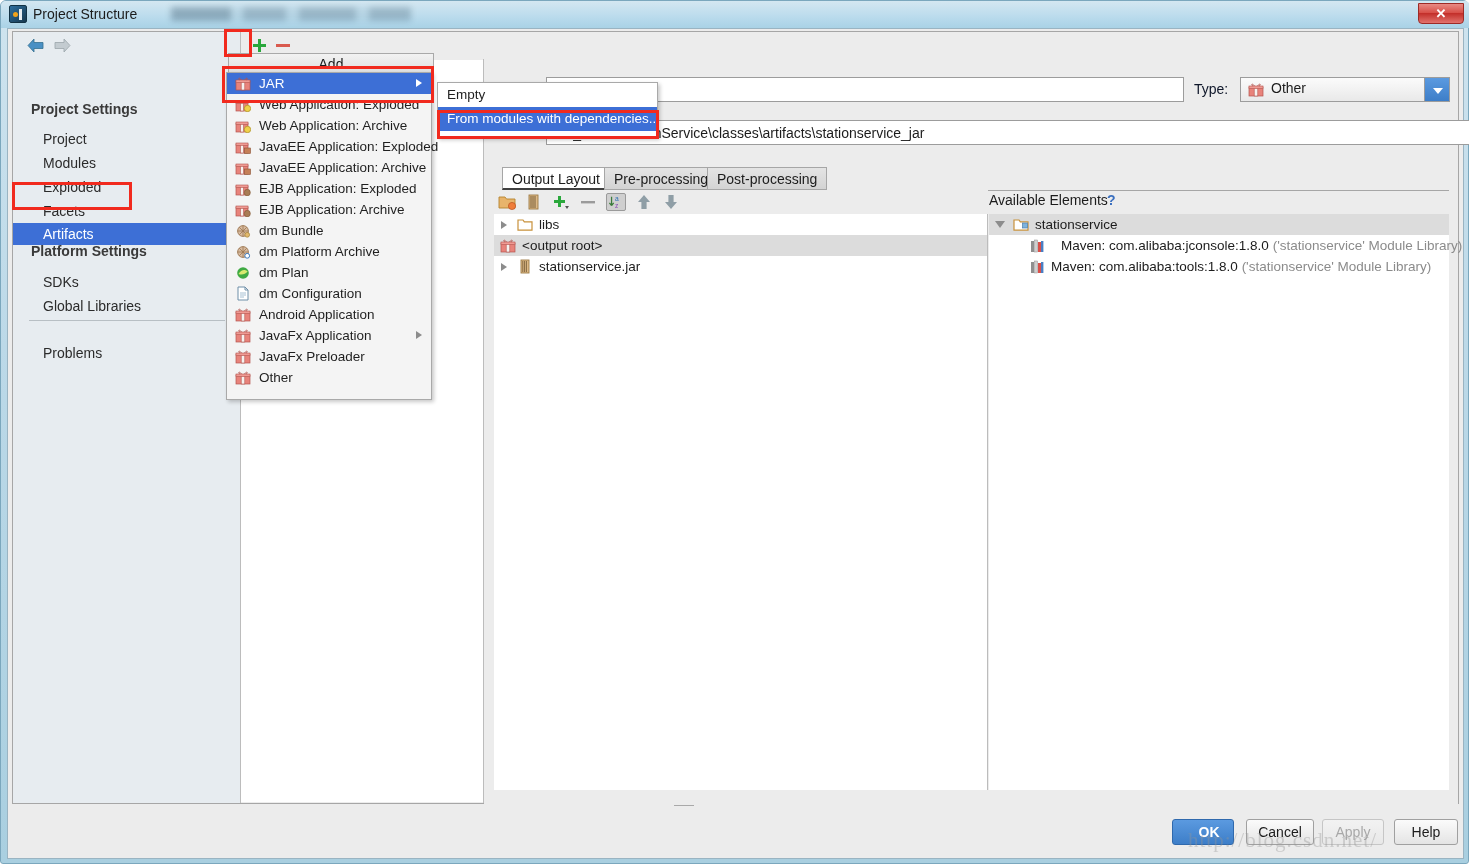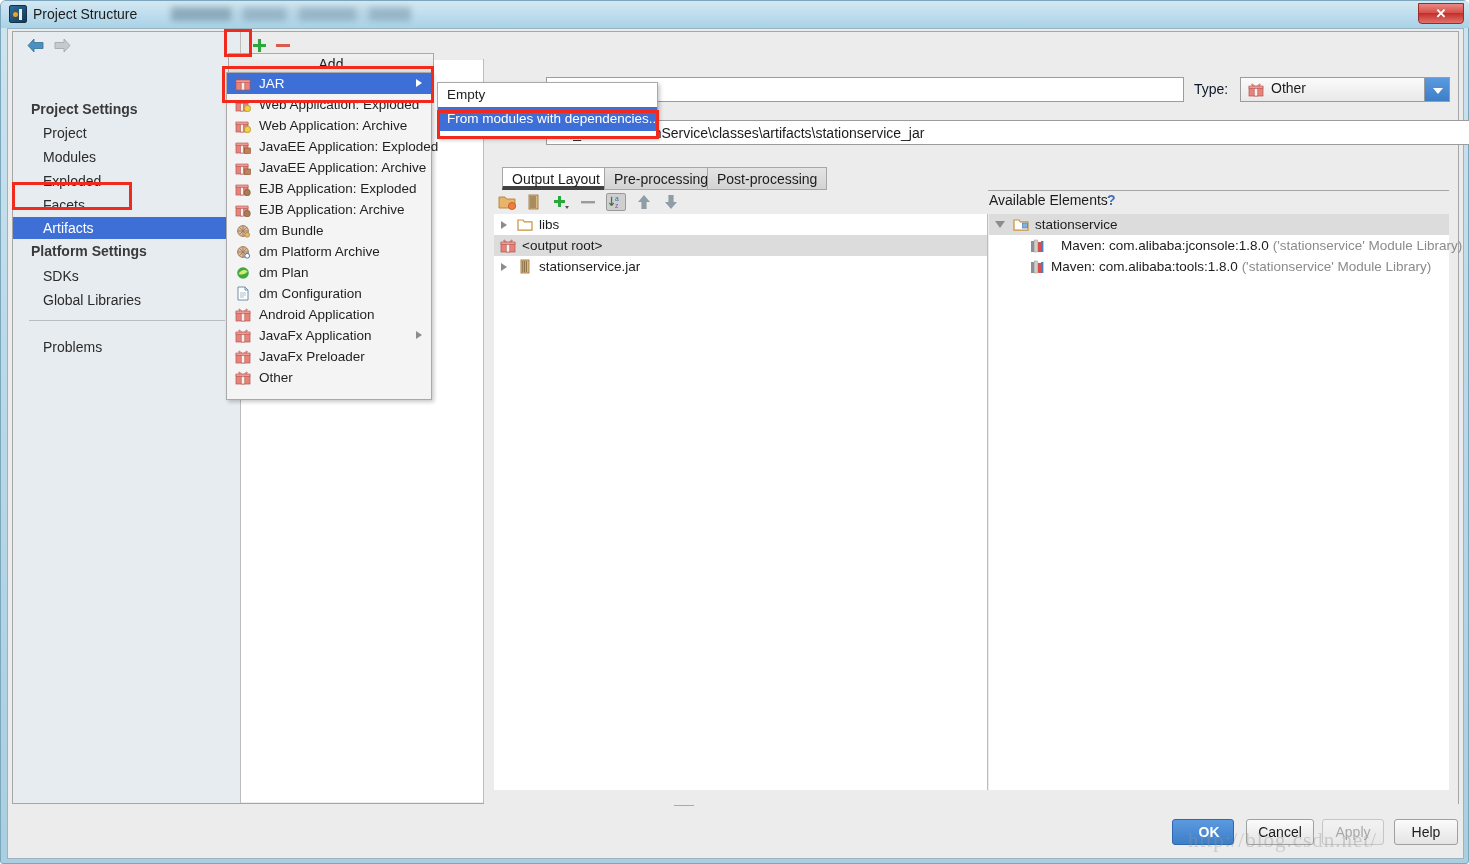--- a/index.html
+++ b/index.html
@@ -130,20 +130,21 @@
     left: 18px;
   }
   .sb-item {
     position: absolute;
     left: 0; width: 228px; height: 22px;
     font-size: 14px; color: #2b2b2b;
     padding-left: 30px;
     box-sizing: border-box;
     line-height: 22px;
     cursor: pointer;
+    margin-top: 6px;
   }
   .sb-item.selected {
     background: #3d6fd6;
     color: #ffffff;
   }
   .sb-divider {
     position: absolute;
     left: 16px; top: 288px; width: 196px; height: 1px;
     background: #b8bfc4;
   }
@@ -325,21 +326,21 @@
     font-size: 14px;
     color: #1c1c1c;
     padding: 0 9px;
     border: 1px solid #a6a6a6;
     background: linear-gradient(to bottom,#e4e4e4,#d3d3d3);
     box-sizing: border-box;
     cursor: pointer;
   }
   .tab.active {
     background: #ffffff;
-    border-bottom: 4px solid #404040;
+    border-bottom: 2px solid #404040;
     font-weight: normal;
   }
 
   
   .split {
     position: absolute;
     left: 10px; top: 158px;
     width: 955px; height: 600px;
   }
   .layout-toolbar {

